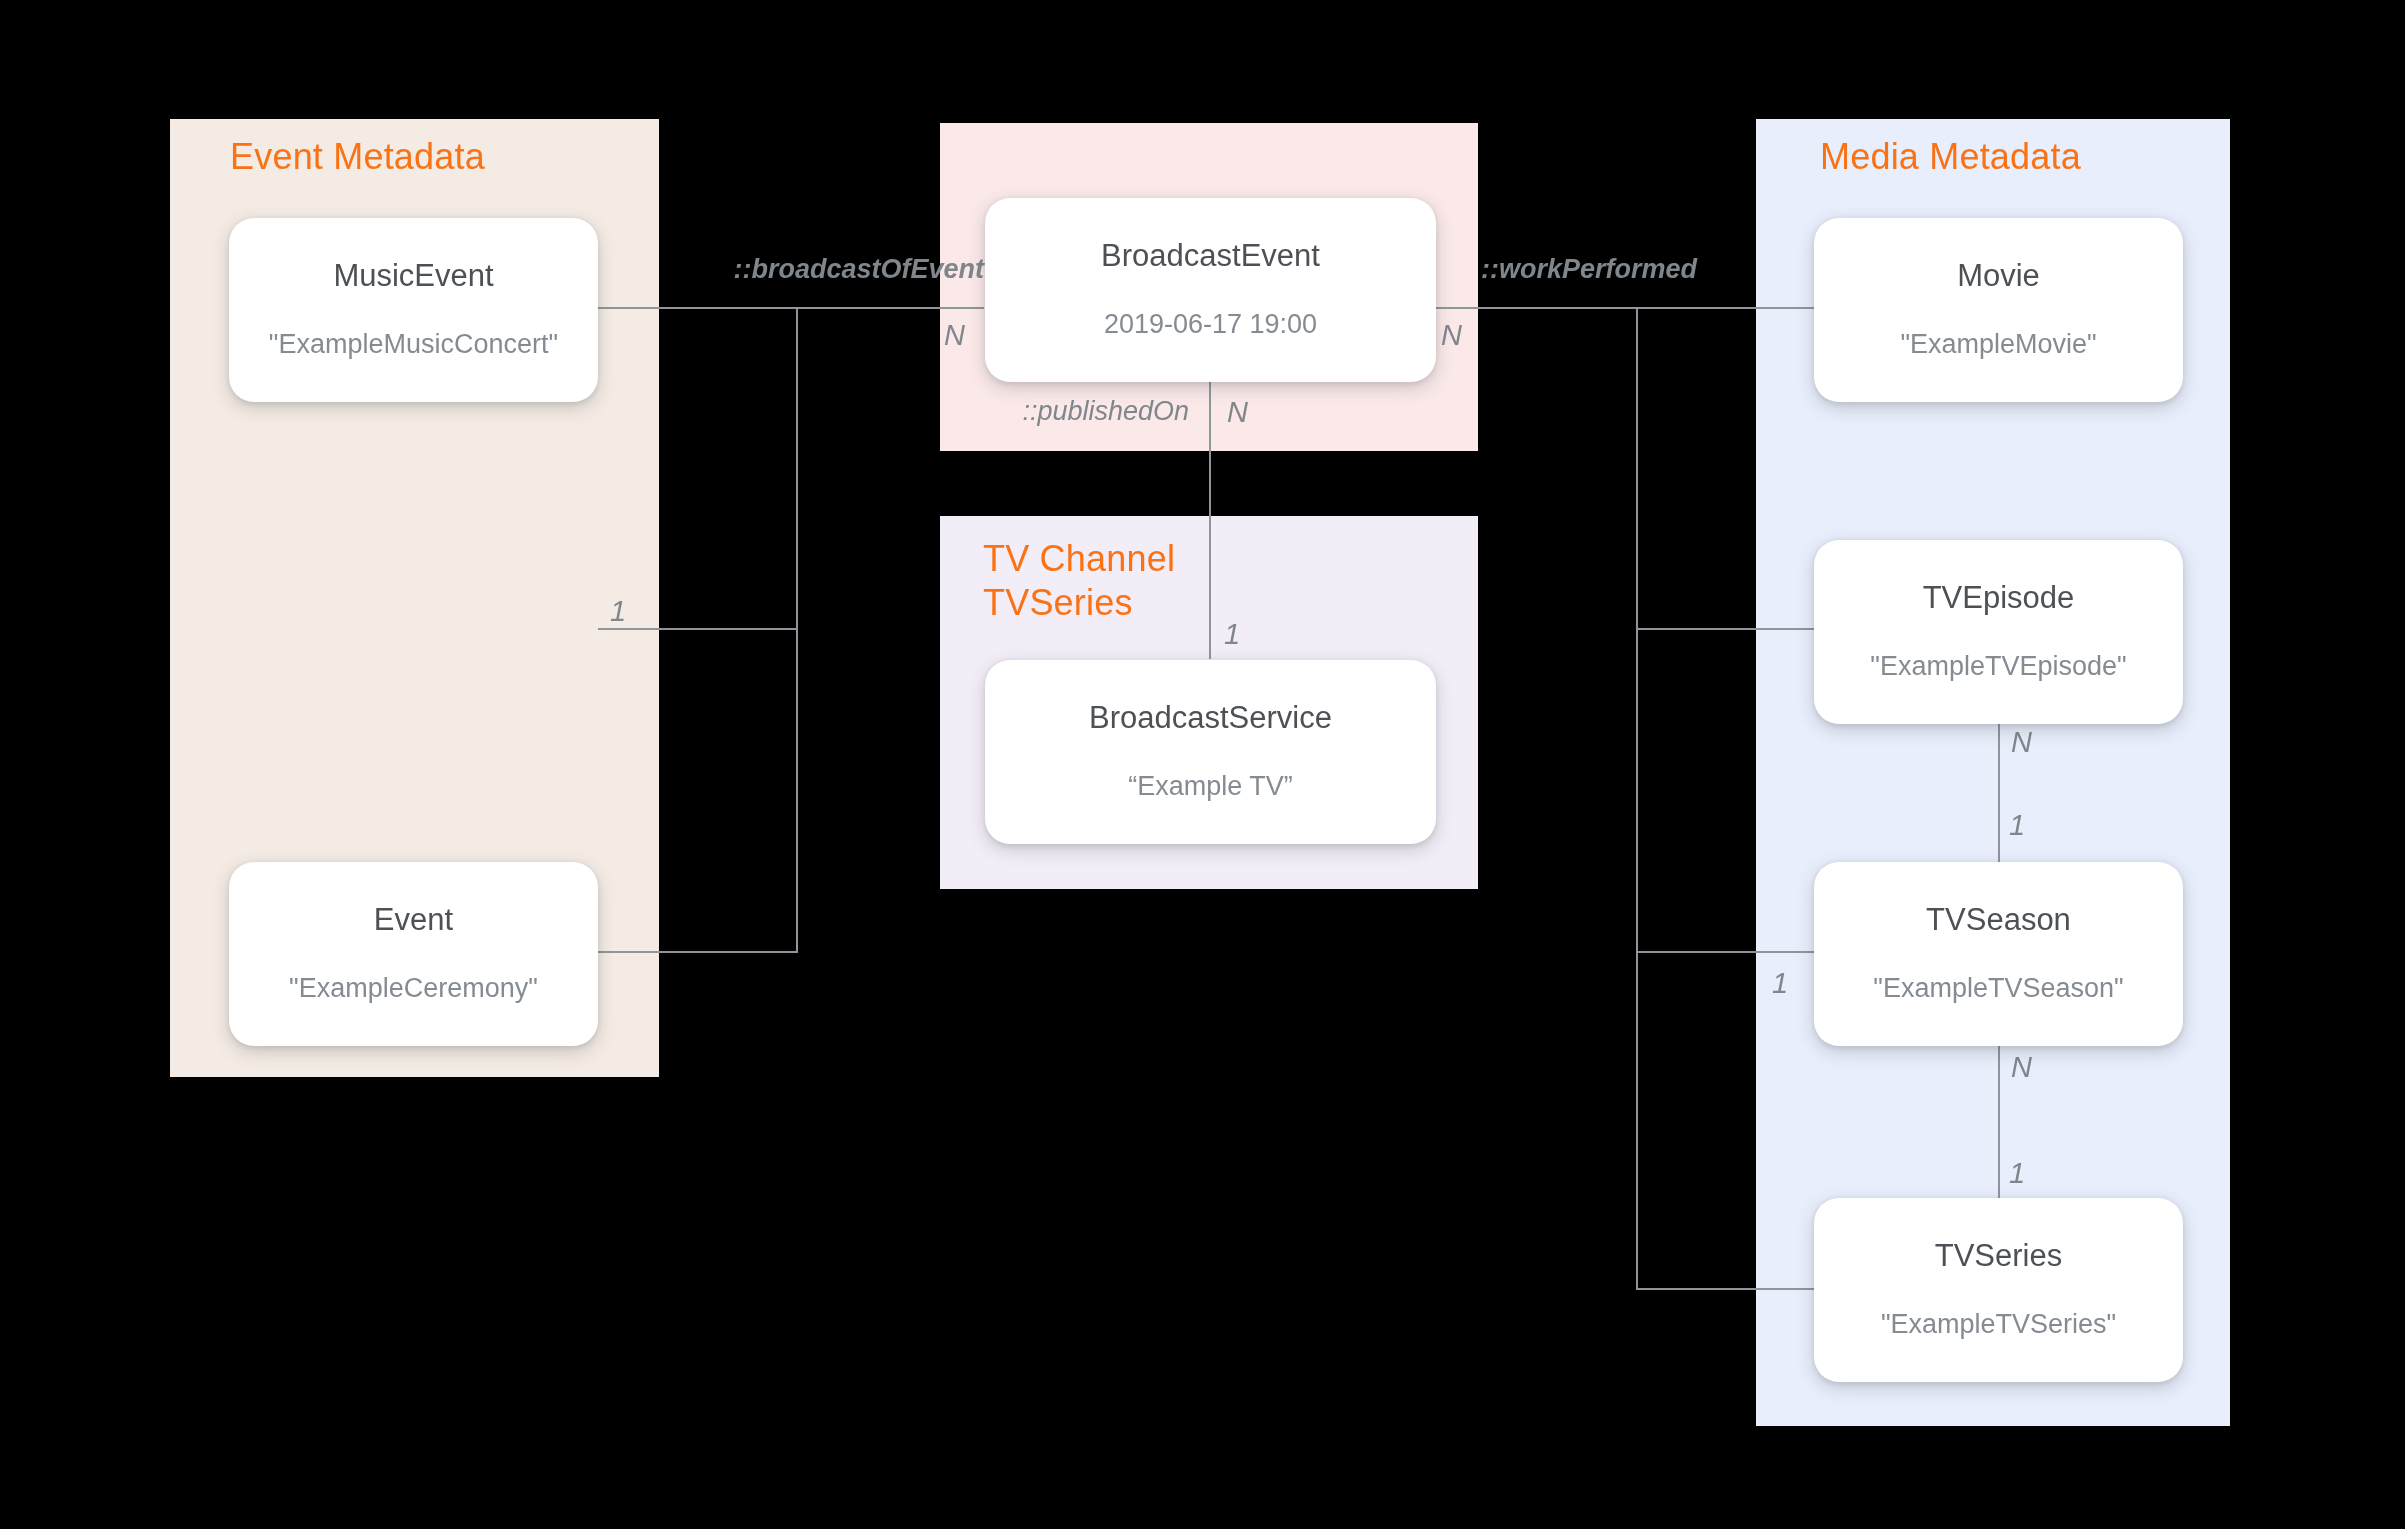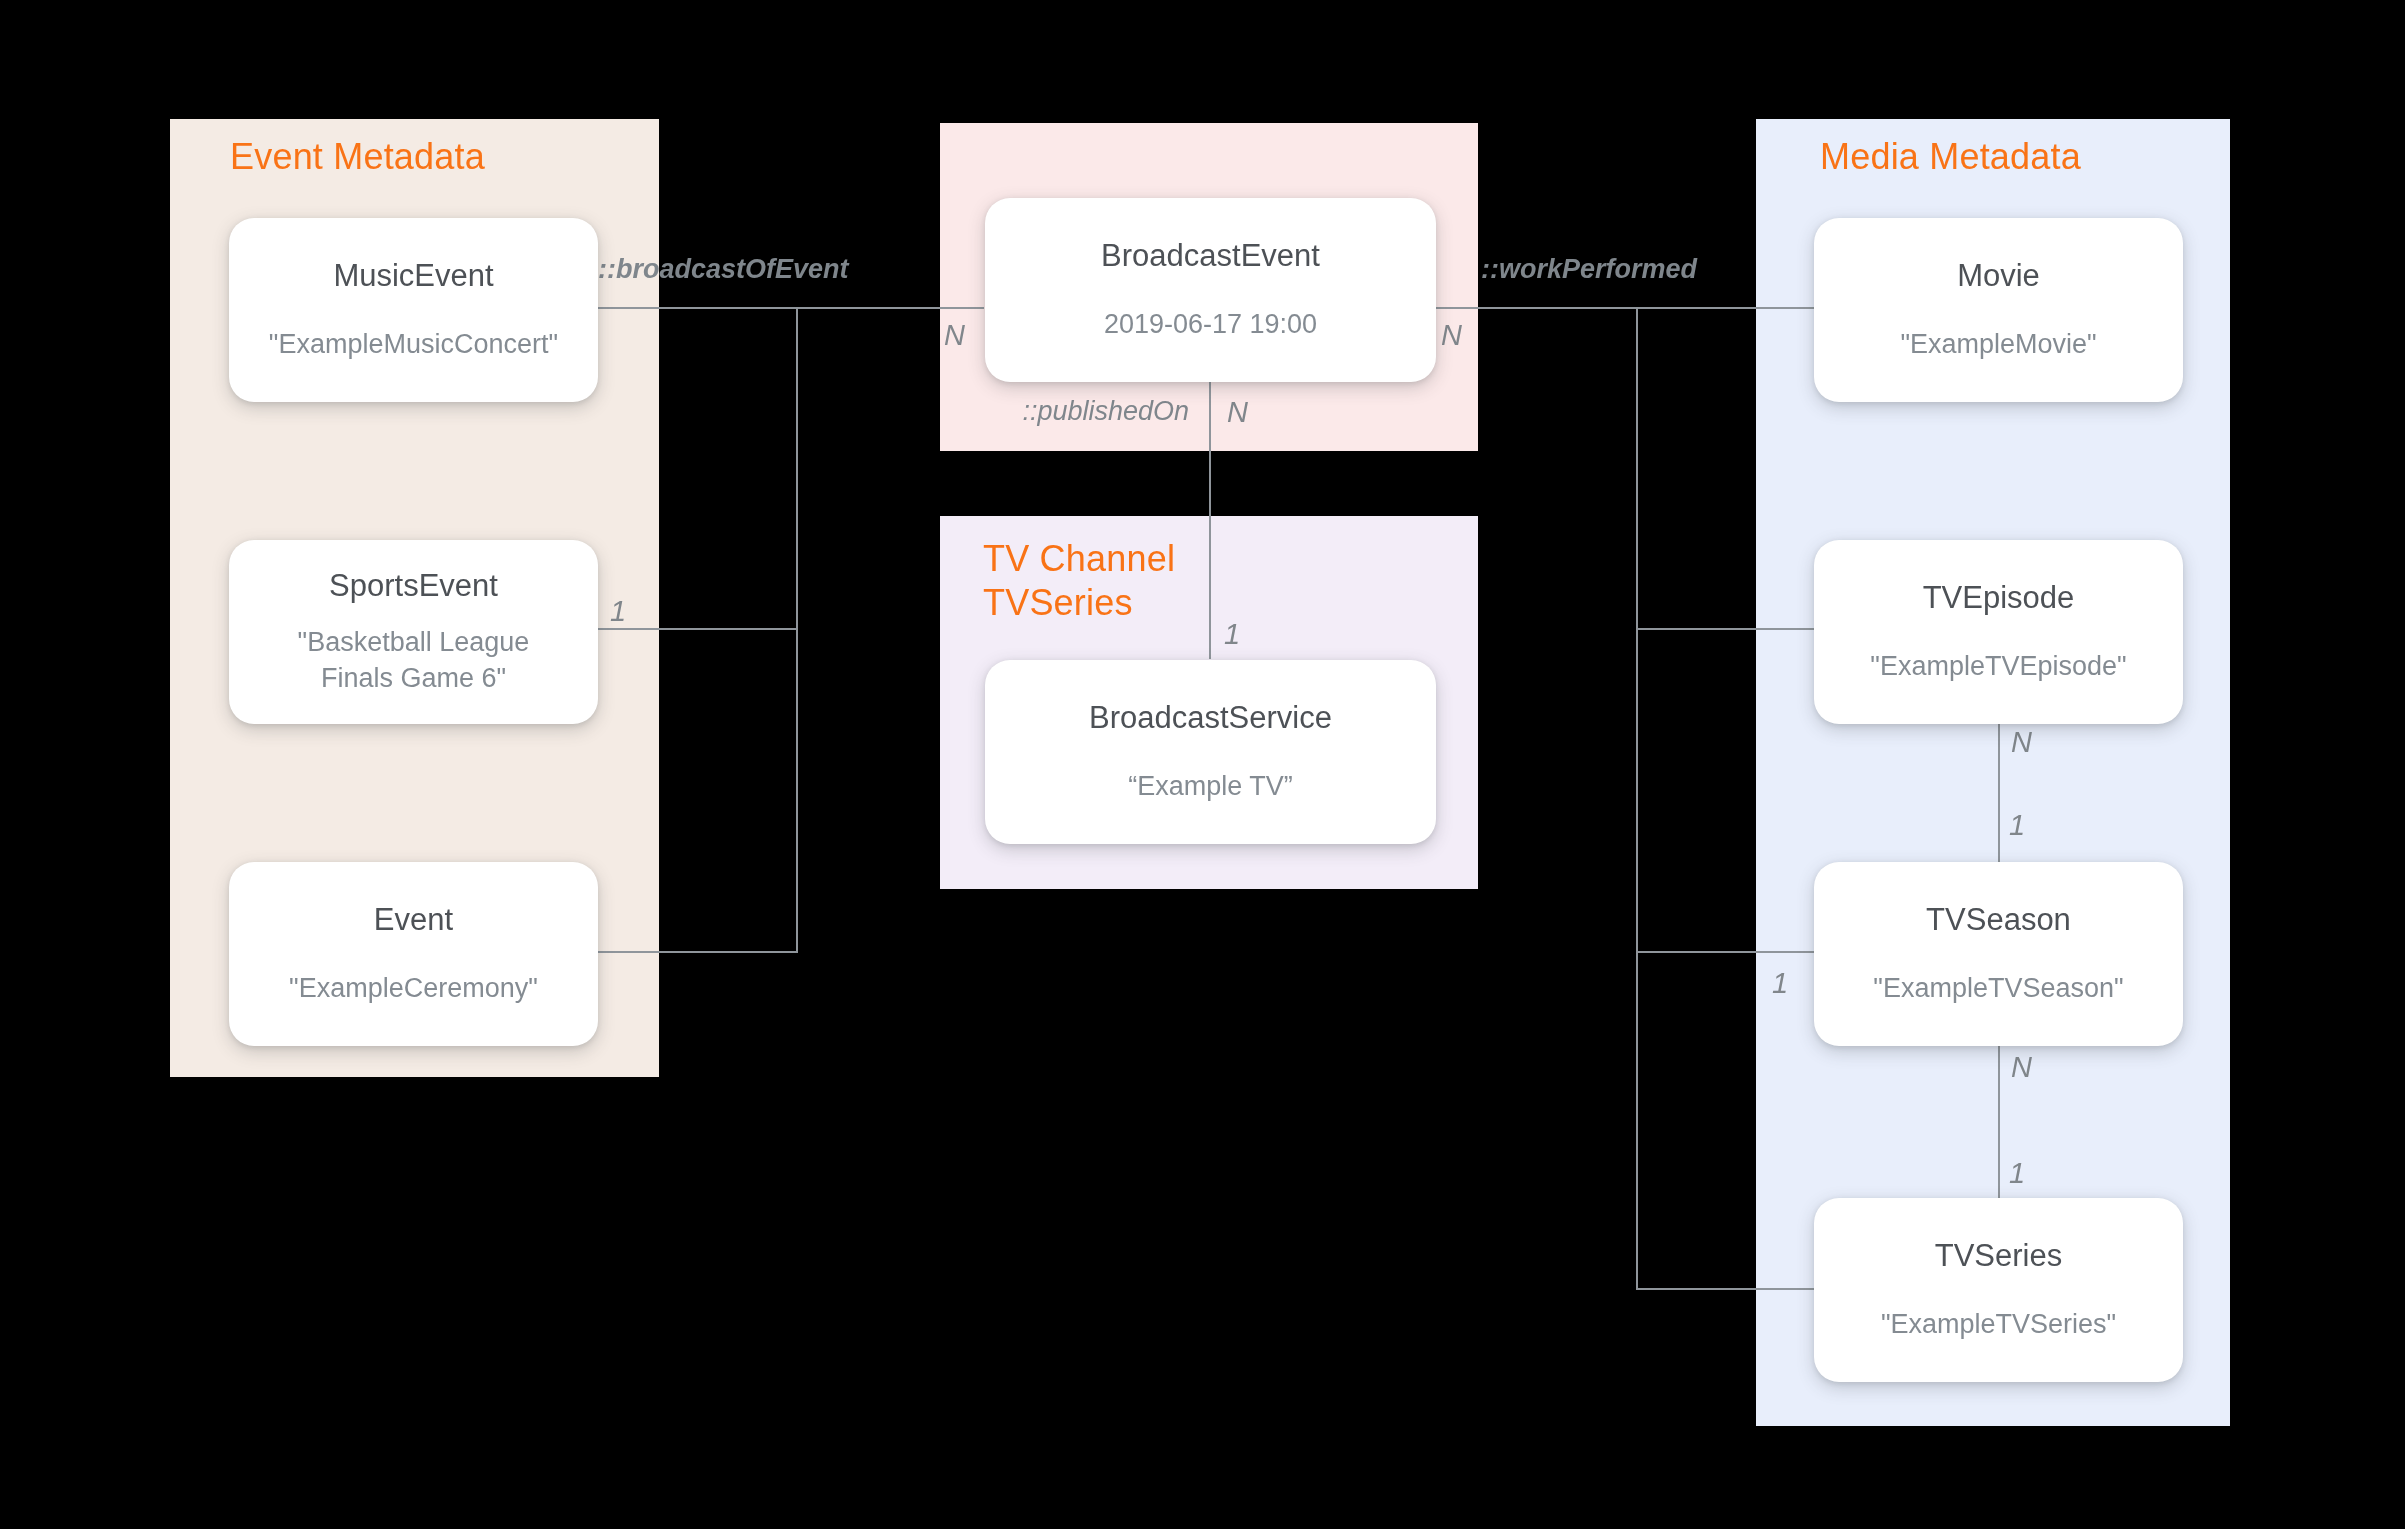--- a/index.html
+++ b/index.html
@@ -95,42 +95,38 @@
   <div class="hl" style="left:1636px; top:628px; width:178px;"></div>
   <div class="hl" style="left:1636px; top:951px; width:178px;"></div>
   <div class="hl" style="left:1636px; top:1288px; width:178px;"></div>
 
   <div class="vl" style="left:796px; top:307px; height:646px;"></div>
   <div class="vl" style="left:1209px; top:382px; height:277px;"></div>
   <div class="vl" style="left:1636px; top:307px; height:983px;"></div>
   <div class="vl" style="left:1998px; top:724px; height:139px;"></div>
   <div class="vl" style="left:1998px; top:1046px; height:152px;"></div>
 
-  <div class="rel-label" style="left:598px; top:254px; width:386px; text-align:left;">::broadcastOfEvent</div>
+  <div class="rel-label" style="left:598px; top:254px; width:386px; text-align:right;">::broadcastOfEvent</div>
   <div class="rel-label" style="left:1398px; top:254px; width:382px; text-align:center;">::workPerformed</div>
   <div class="rel-label regular" style="left:908px; top:396px; width:281px; text-align:right;">::publishedOn</div>
 
   <div class="num-label" style="left:944px; top:319px;">N</div>
   <div class="num-label" style="left:610px; top:595px;">1</div>
   <div class="num-label" style="left:1441px; top:319px;">N</div>
   <div class="num-label" style="left:1772px; top:967px;">1</div>
   <div class="num-label" style="left:1227px; top:396px;">N</div>
   <div class="num-label" style="left:1224px; top:618px;">1</div>
   <div class="num-label" style="left:2011px; top:726px;">N</div>
   <div class="num-label" style="left:2009px; top:809px;">1</div>
   <div class="num-label" style="left:2011px; top:1051px;">N</div>
   <div class="num-label" style="left:2009px; top:1157px;">1</div>
 
   <div class="card" style="left:229px; top:218px; width:369px; height:184px;">
     <div class="card-title">MusicEvent</div>
     <div class="card-subtitle">"ExampleMusicConcert"</div>
-  </div>
-  <div class="card" style="left:229px; top:540px; width:369px; height:184px; gap:21px;">
-    <div class="card-title">SportsEvent</div>
-    <div class="card-subtitle">"Basketball League Finals Game 6"</div>
   </div>
   <div class="card" style="left:229px; top:862px; width:369px; height:184px;">
     <div class="card-title">Event</div>
     <div class="card-subtitle">"ExampleCeremony"</div>
   </div>
 
   <div class="card" style="left:985px; top:198px; width:451px; height:184px;">
     <div class="card-title">BroadcastEvent</div>
     <div class="card-subtitle">2019-06-17 19:00</div>
   </div>

